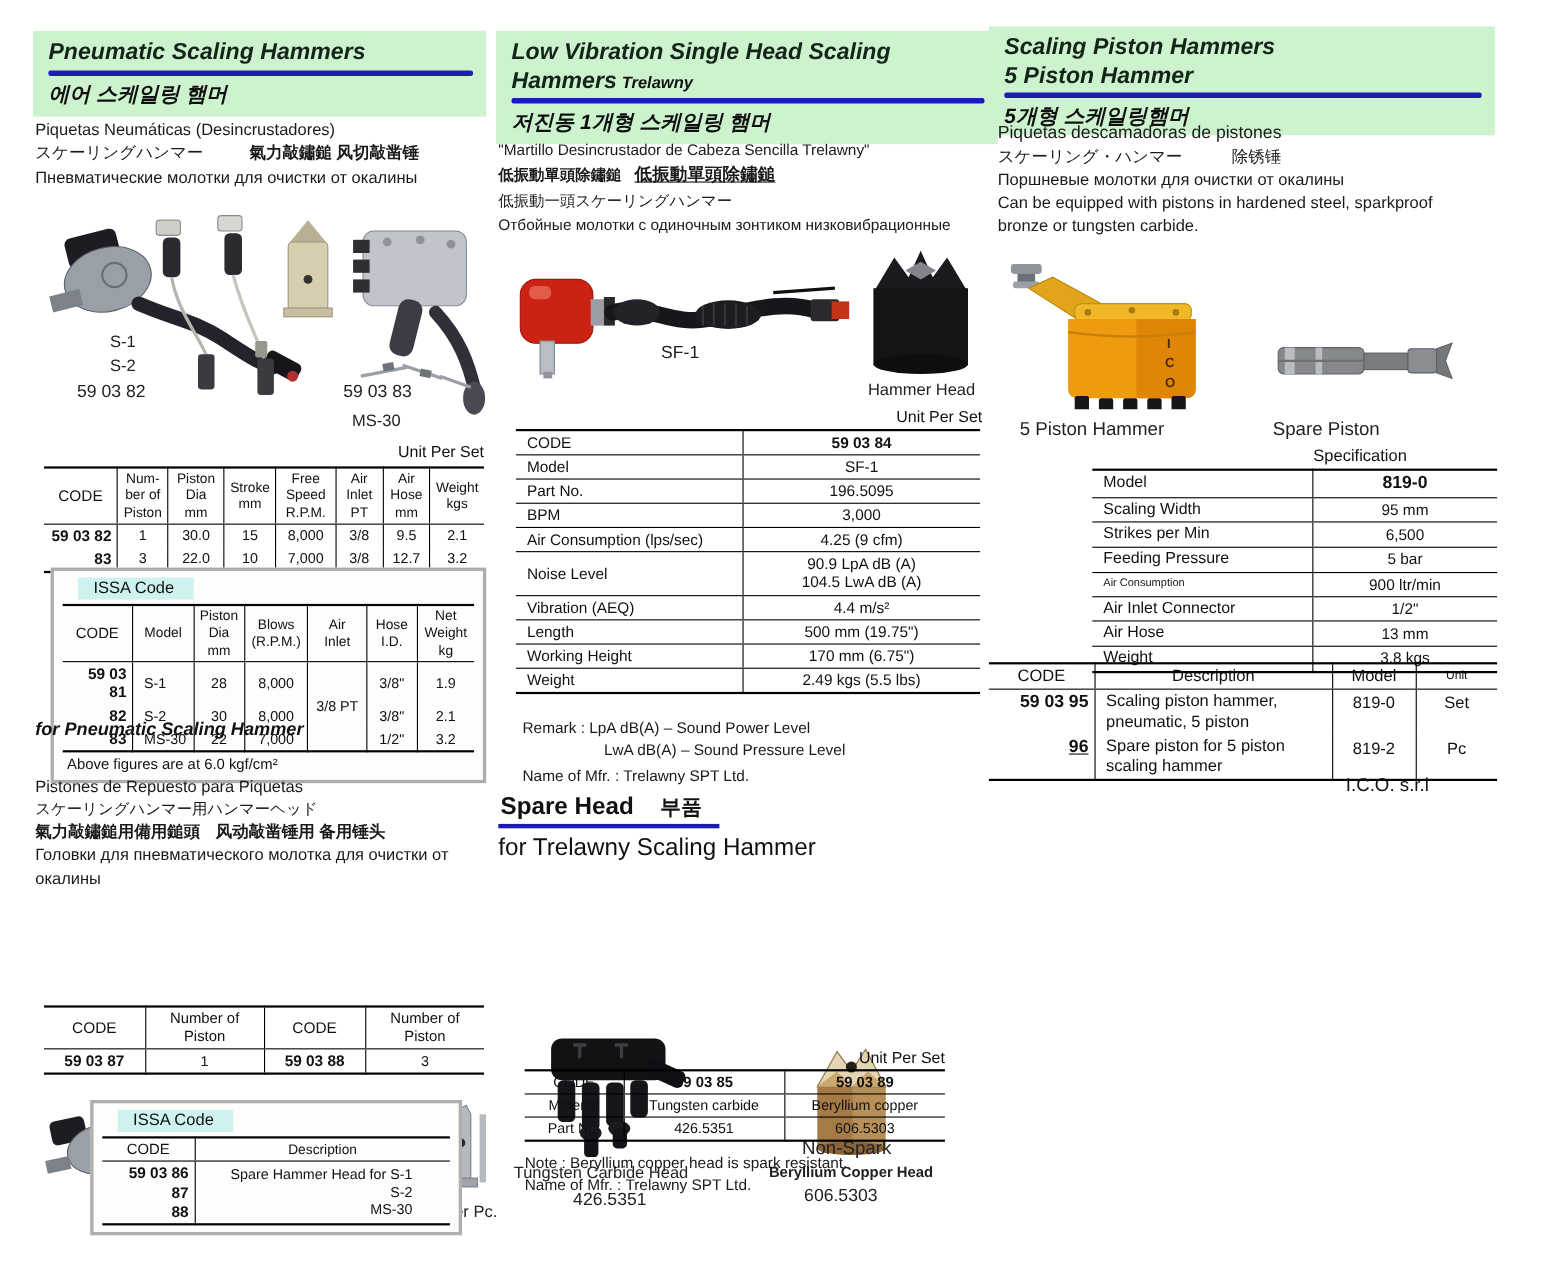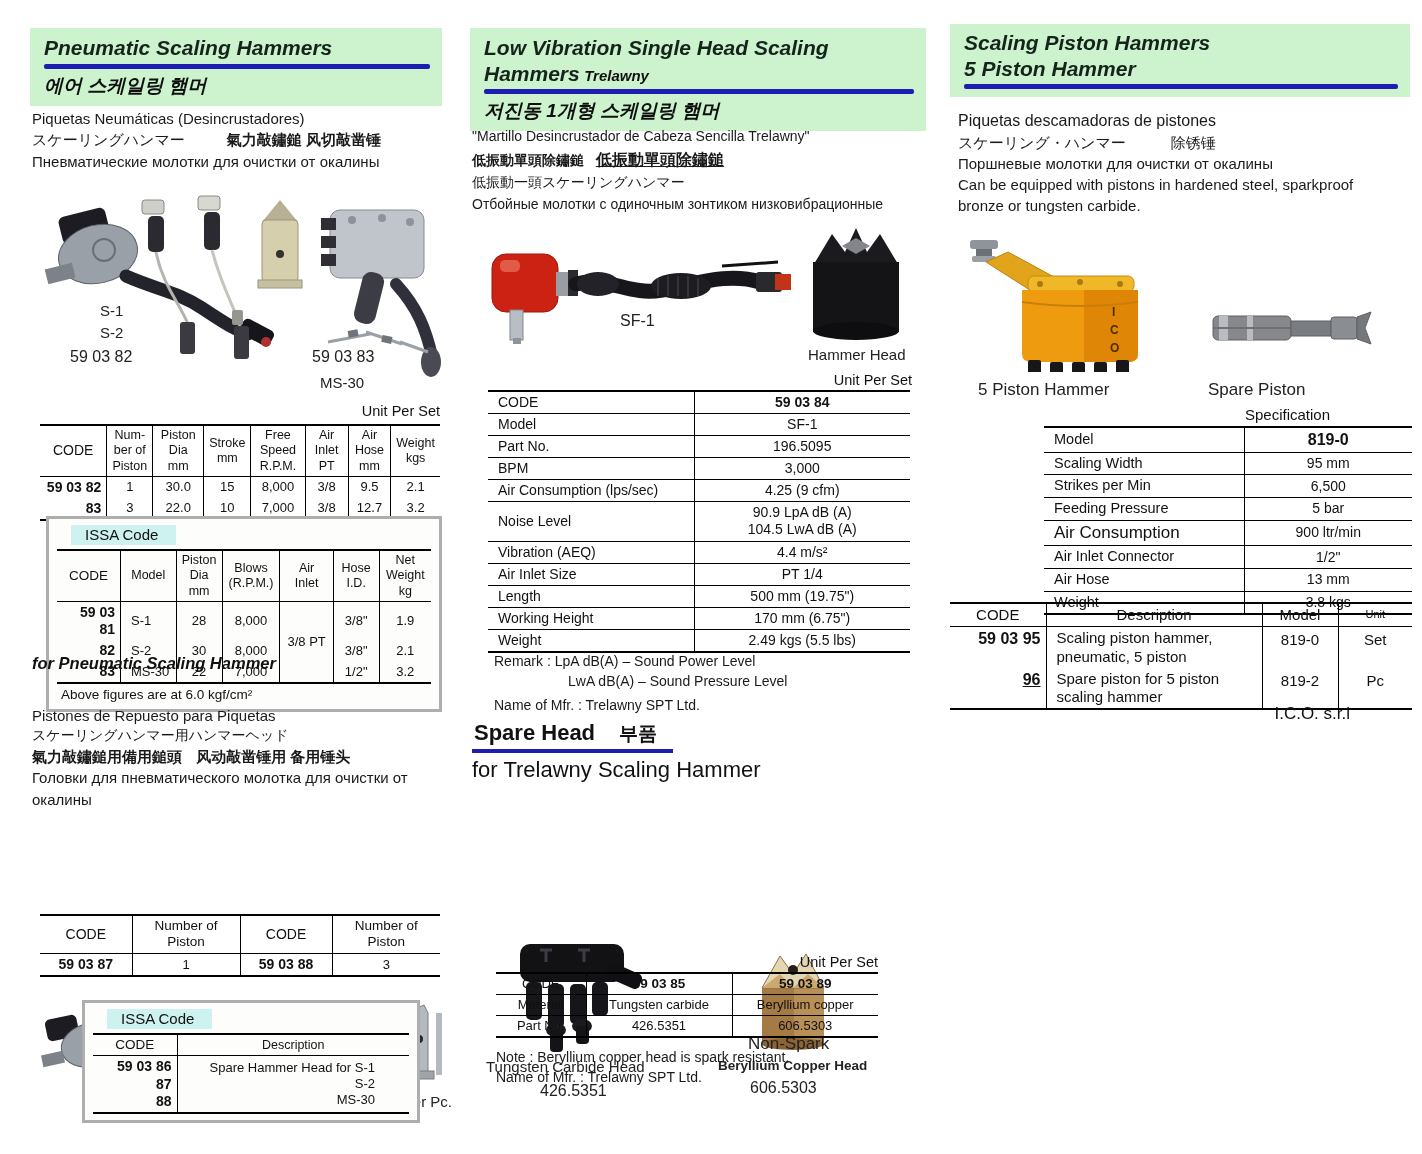--- a/index.html
+++ b/index.html
@@ -1,22 +1,22 @@
 <!DOCTYPE html>
 <html><head>
 <meta charset="utf-8">
 <style>
   * { margin:0; padding:0; box-sizing:border-box; }
   body { font-family:"Liberation Sans","DejaVu Sans",sans-serif; background:#e8e8e8; }
   #page { position:relative; width:1422px; height:1154px; background:#ffffff; overflow:hidden; color:#111; }
   .abs { position:absolute; }
   .col { position:absolute; top:0; height:1154px; }
   #colL { left:30px; width:412px; }
-  #colM { left:470px; width:456px; }
-  #colR { left:950px; width:462px; }
+  #colM { left:451px; width:456px; }
+  #colR { left:899px; width:462px; }
 
   .green-hdr { background:#ccf3cd; padding:7px 12px 7px 14px; }
   .ti { font-style:italic; font-weight:bold; font-size:21px; color:#15241a; line-height:1.22; }
   .ti-kr { font-style:italic; font-weight:bold; font-size:19px; color:#101010; }
   .brand { font-style:italic; font-weight:bold; font-size:15px; }
   .rule { height:5px; background:#1d1db2; margin:3px 0 4px 0; border-radius:2px; }
 
   .txt { font-size:15px; line-height:1.42; color:#1a1a1a; }
   .txt-sm { font-size:14px; }
   .b { font-weight:bold; }
@@ -400,24 +400,20 @@
         <tr>
             <td class="lft" style="font-size:14px">Noise Level</td>
             <td style="font-size:14px">90.9 LpA dB (A)
 104.5 LwA dB (A)</td>
           </tr>
         <tr>
             <td class="lft" style="font-size:14px">Vibration (AEQ)</td>
             <td style="font-size:14px">4.4 m/s²</td>
           </tr>
         <tr>
-            <td class="lft" style="font-size:14px">Air Inlet Size</td>
-            <td style="font-size:14px">PT 1/4</td>
-          </tr>
-        <tr>
             <td class="lft" style="font-size:14px">Length</td>
             <td style="font-size:14px">500 mm (19.75")</td>
           </tr>
         <tr>
             <td class="lft" style="font-size:14px">Working Height</td>
             <td style="font-size:14px">170 mm (6.75")</td>
           </tr>
         <tr>
             <td class="lft" style="font-size:14px">Weight</td>
             <td style="font-size:14px">2.49 kgs (5.5 lbs)</td>
@@ -496,20 +492,21 @@
     <div class="abs txt txt-sm" style="top:1048px; left:26px;">Note : Beryllium copper head is spark resistant.</div>
     <div class="abs txt txt-sm" style="top:1068px; left:26px;">Name of Mfr. : Trelawny SPT Ltd.</div>
   </div>
 
   <div class="col" id="colR">
 
     <div class="abs green-hdr" style="top:24px; left:0; width:460px; padding-top:6px; padding-bottom:4px;">
       <div class="ti">Scaling Piston Hammers</div>
       <div class="ti">5 Piston Hammer</div>
       <div class="rule"></div>
+      <div class="ti-kr">5개형 스케일링햄머</div>
     </div>
 
     <div class="abs txt" style="top:110px; left:8px; width:452px; line-height:1.4;">
       <div style="font-size:16px;">Piquetas descamadoras de pistones</div>
       <div><span>スケーリング・ハンマー</span><span style="margin-left:45px">除锈锤</span></div>
       <div>Поршневые молотки для очистки от окалины</div>
       <div>Can be equipped with pistons in hardened steel, sparkproof</div>
       <div>bronze or tungsten carbide.</div>
     </div>
 
@@ -566,21 +563,21 @@
           </tr>
         <tr>
             <td class="lft" style="font-size:14.5px">Strikes per Min</td>
             <td style="font-size:14px">6,500</td>
           </tr>
         <tr>
             <td class="lft" style="font-size:14.5px">Feeding Pressure</td>
             <td style="font-size:14px">5 bar</td>
           </tr>
         <tr>
-            <td class="lft" style="font-size:17px">Air Consumption</td>
+            <td class="lft" style="font-size:10px">Air Consumption</td>
             <td style="font-size:14px">900 ltr/min</td>
           </tr>
         <tr>
             <td class="lft" style="font-size:14.5px">Air Inlet Connector</td>
             <td style="font-size:14px">1/2"</td>
           </tr>
         <tr>
             <td class="lft" style="font-size:14.5px">Air Hose</td>
             <td style="font-size:14px">13 mm</td>
           </tr>

